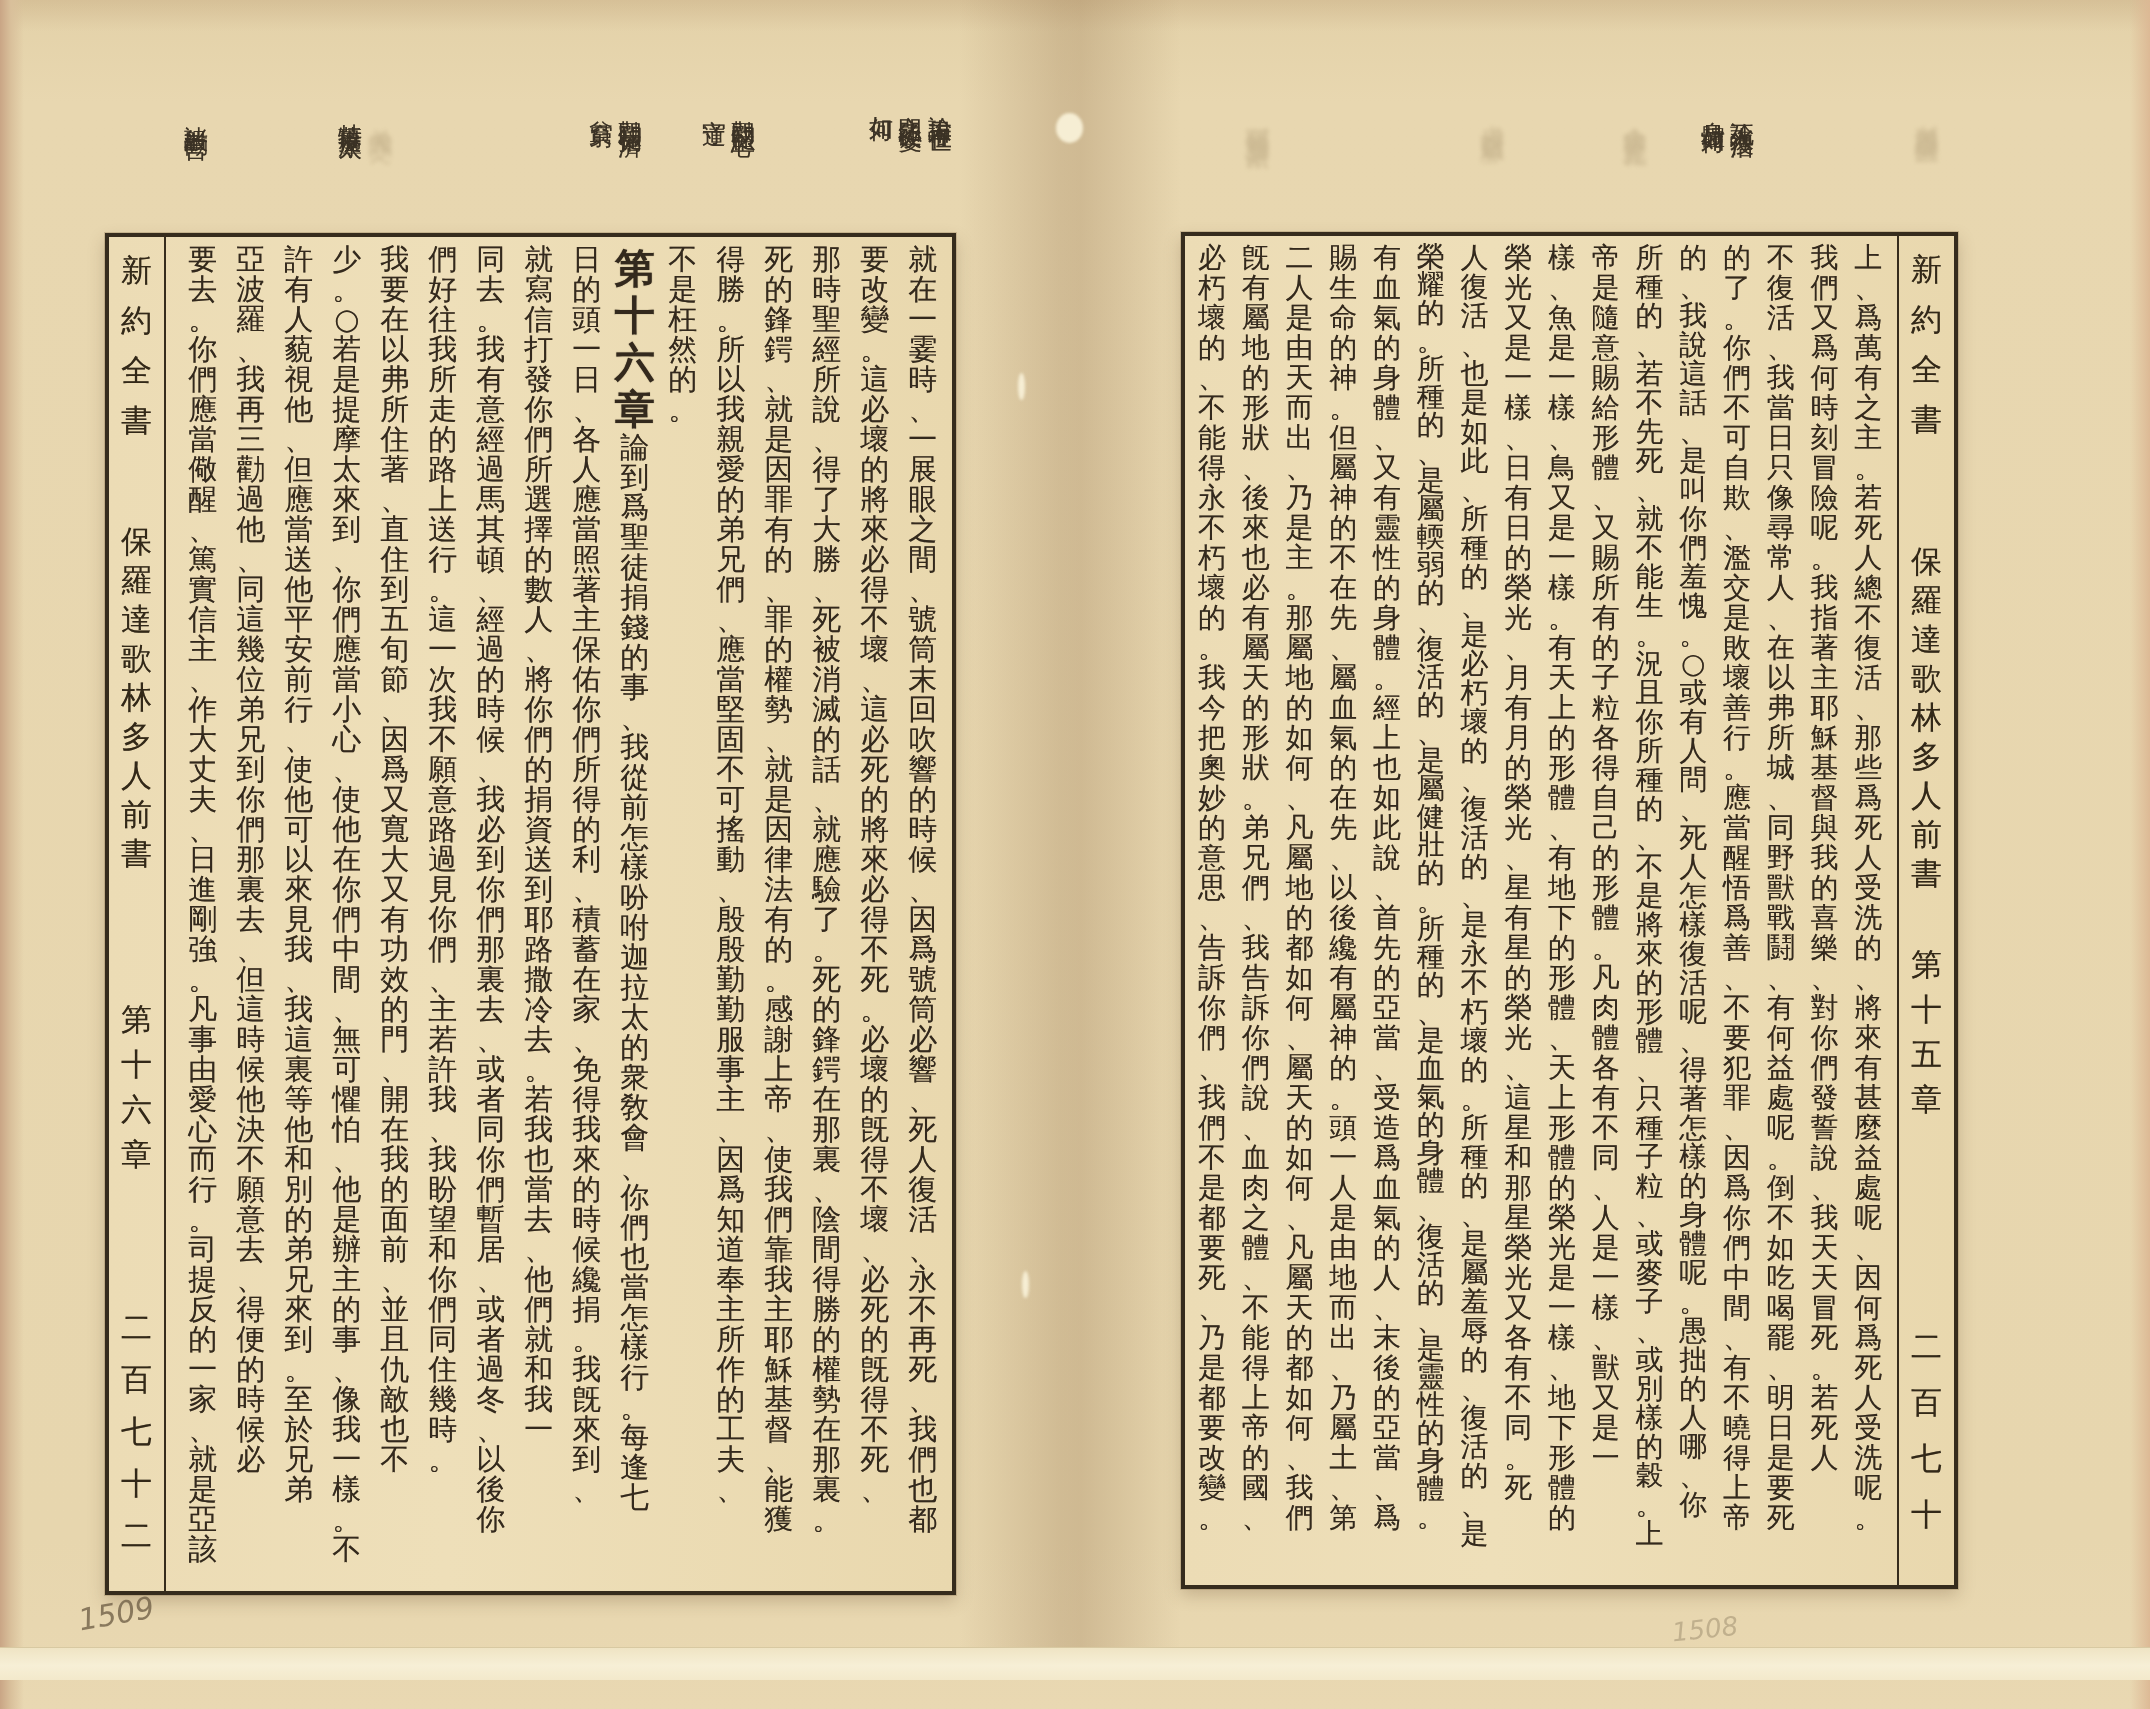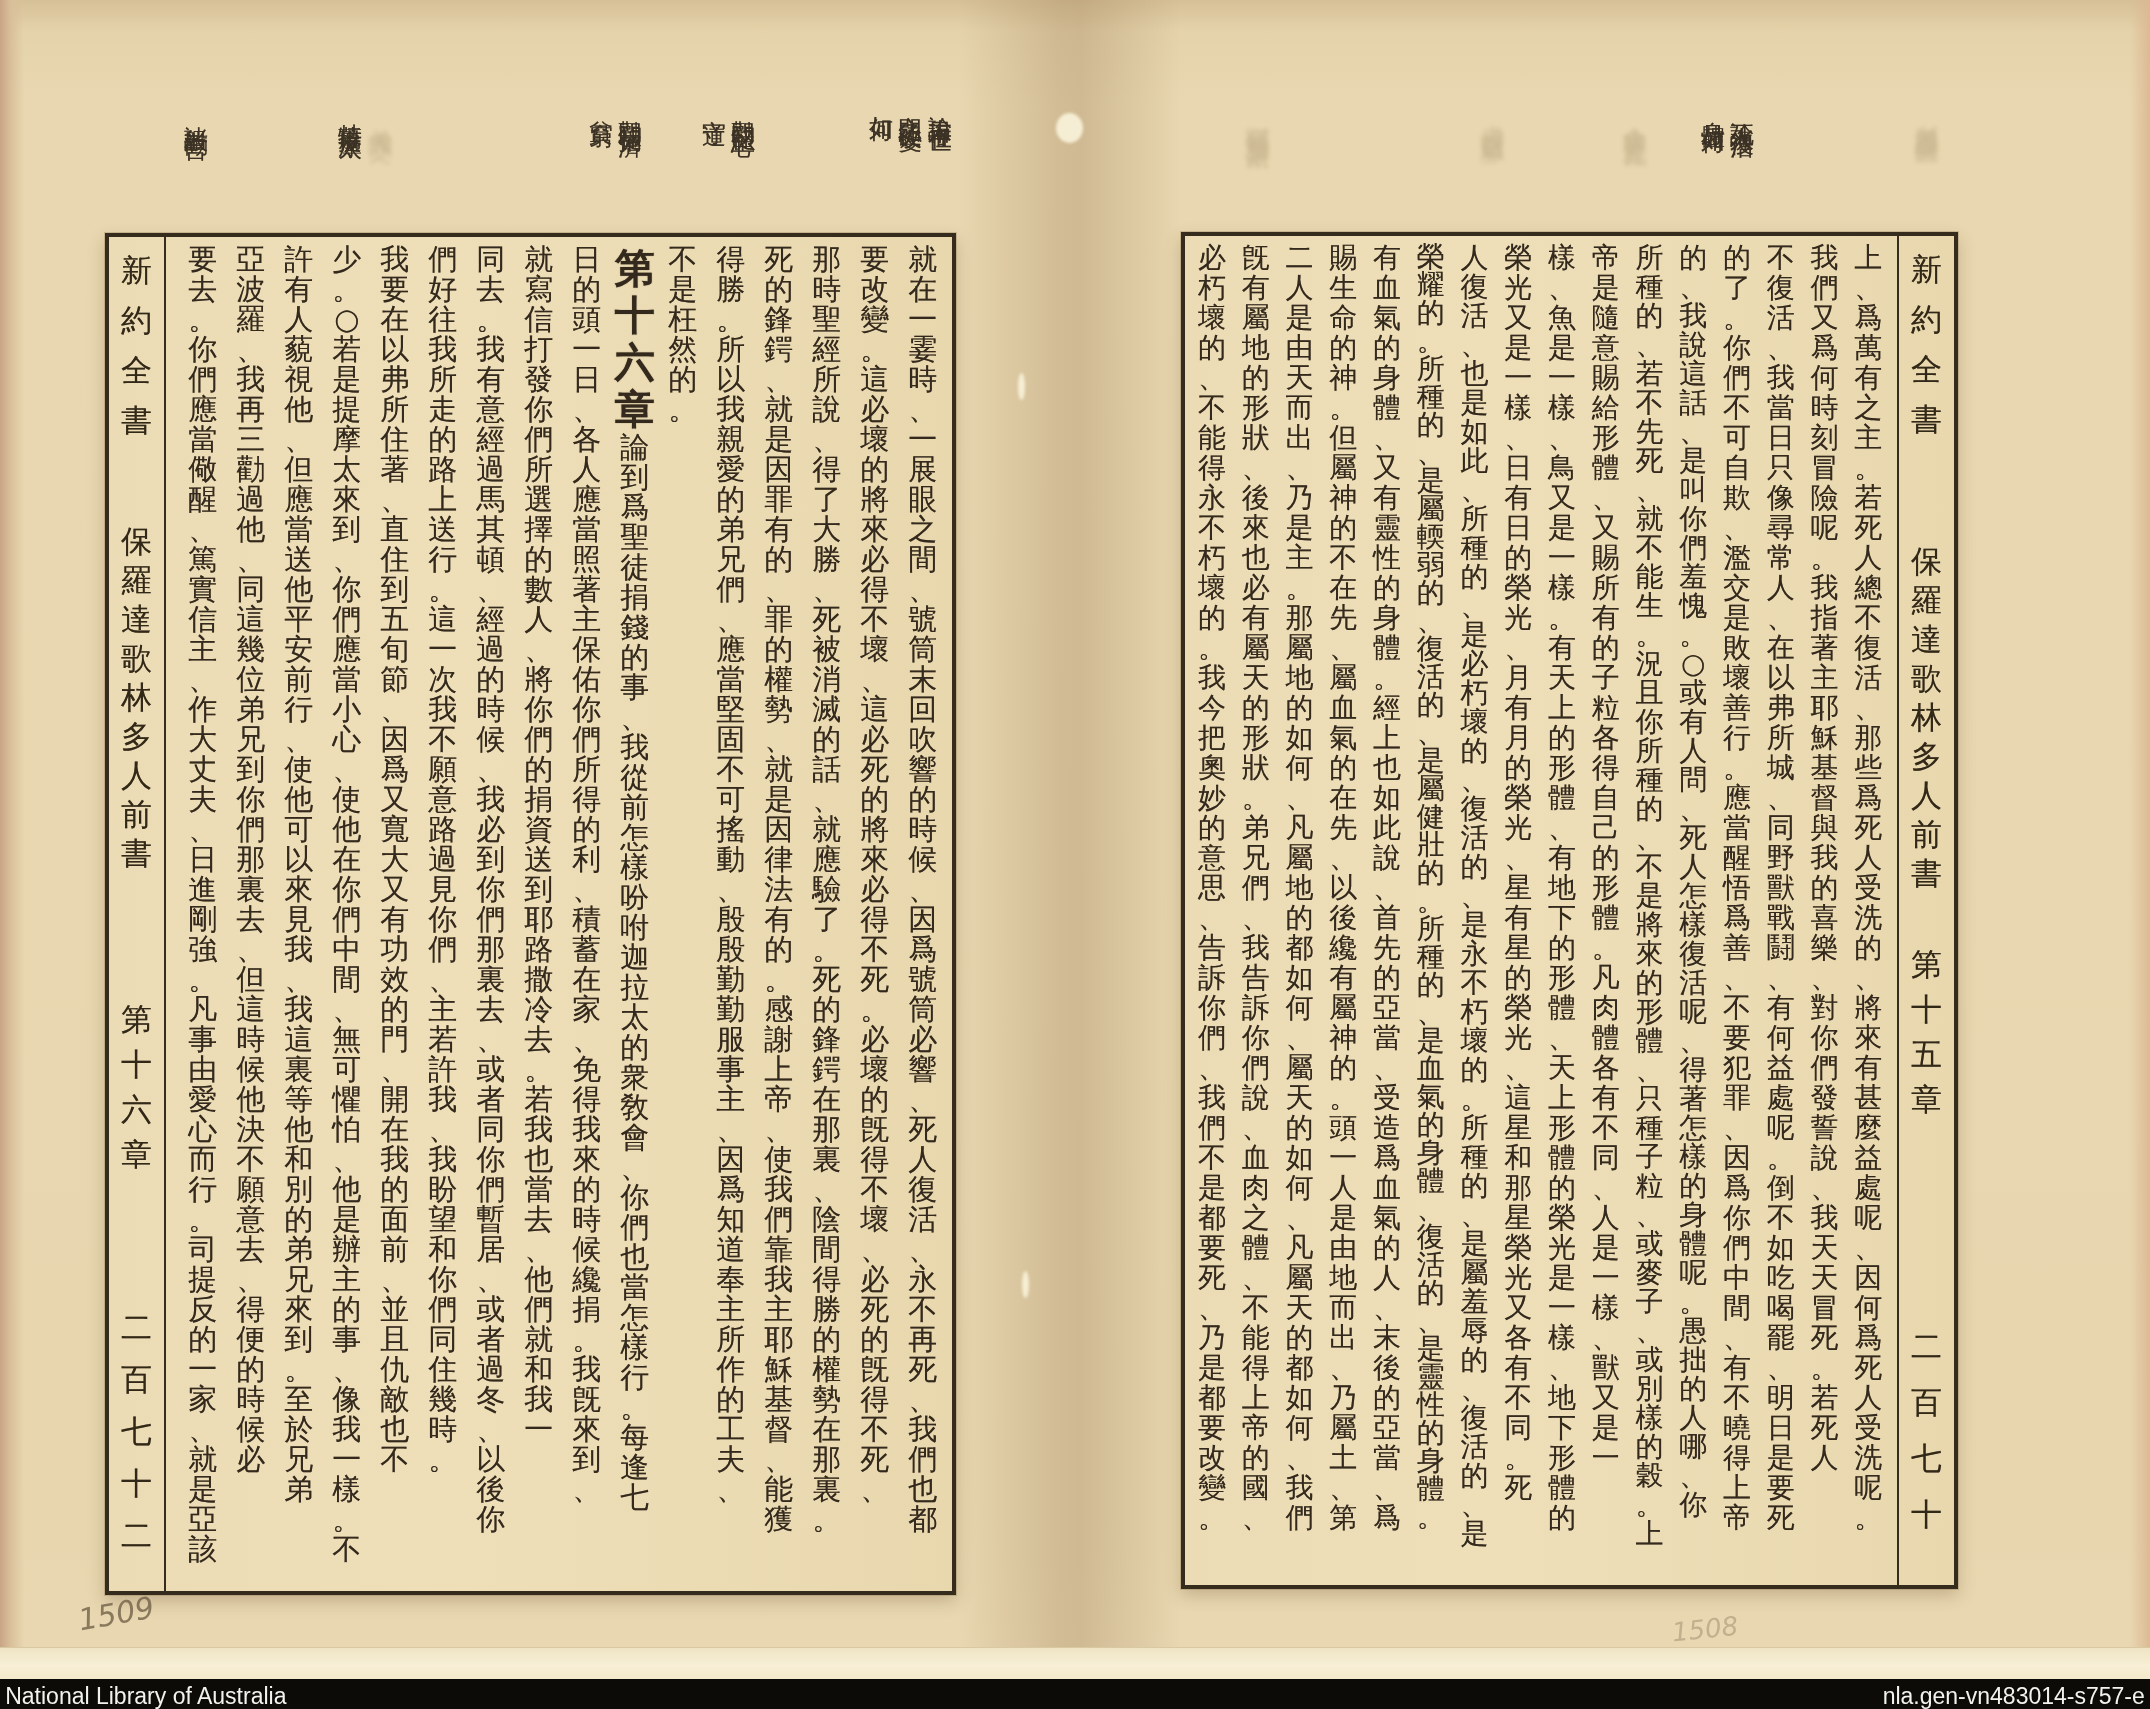--- a/index.html
+++ b/index.html
@@ -1562,18 +1562,14 @@
           <span style="height: 30px;">變</span>
           <span style="height: 30px;">。</span>
         </div>
       </div>
   </div>
 
   <div class="pencil pl">1509</div>
   <div class="pencil pr">1508</div>
 
   <div class="deck-edge"></div>
-  <div class="nla-bar">
-    <span class="lib">National Library of Australia</span>
-    <span class="imgid">nla.gen-vn483014-s757-e</span>
-  </div>
 </div>
 
 
 </body></html>

